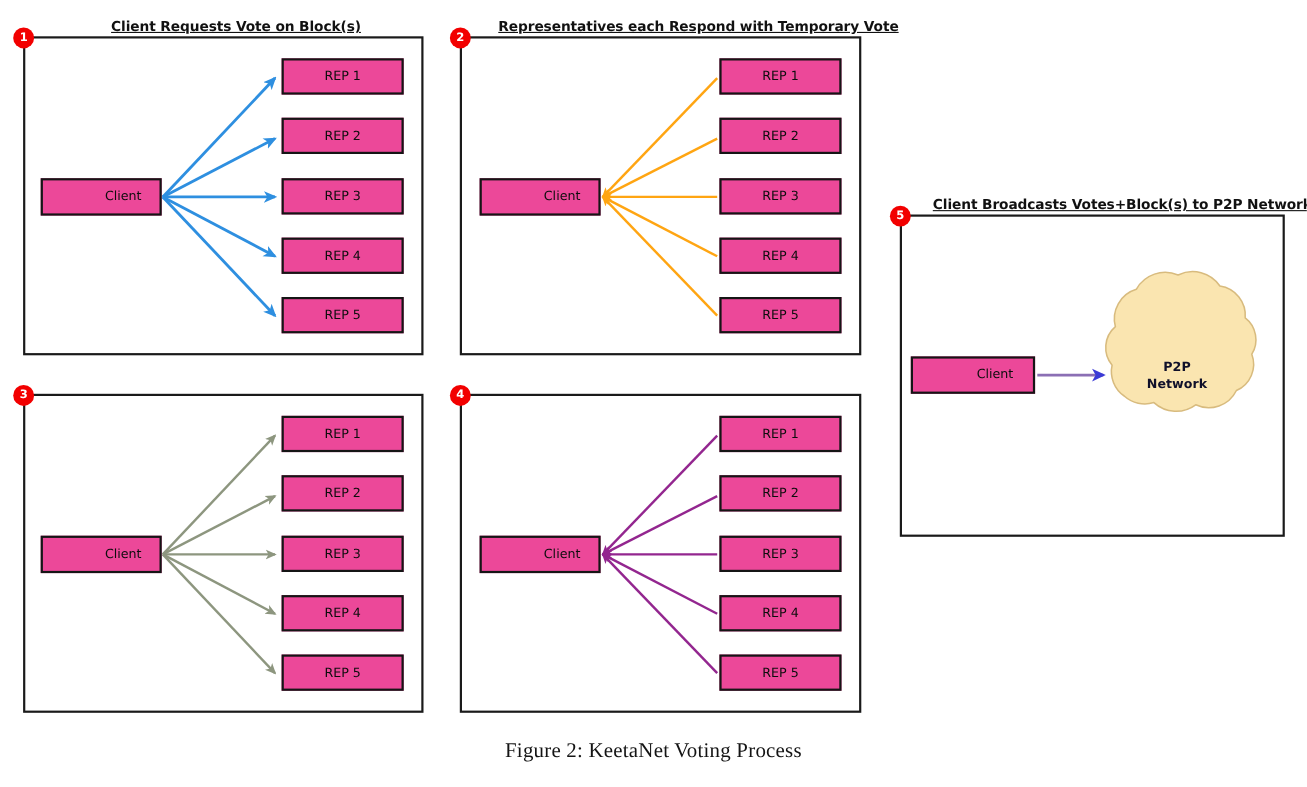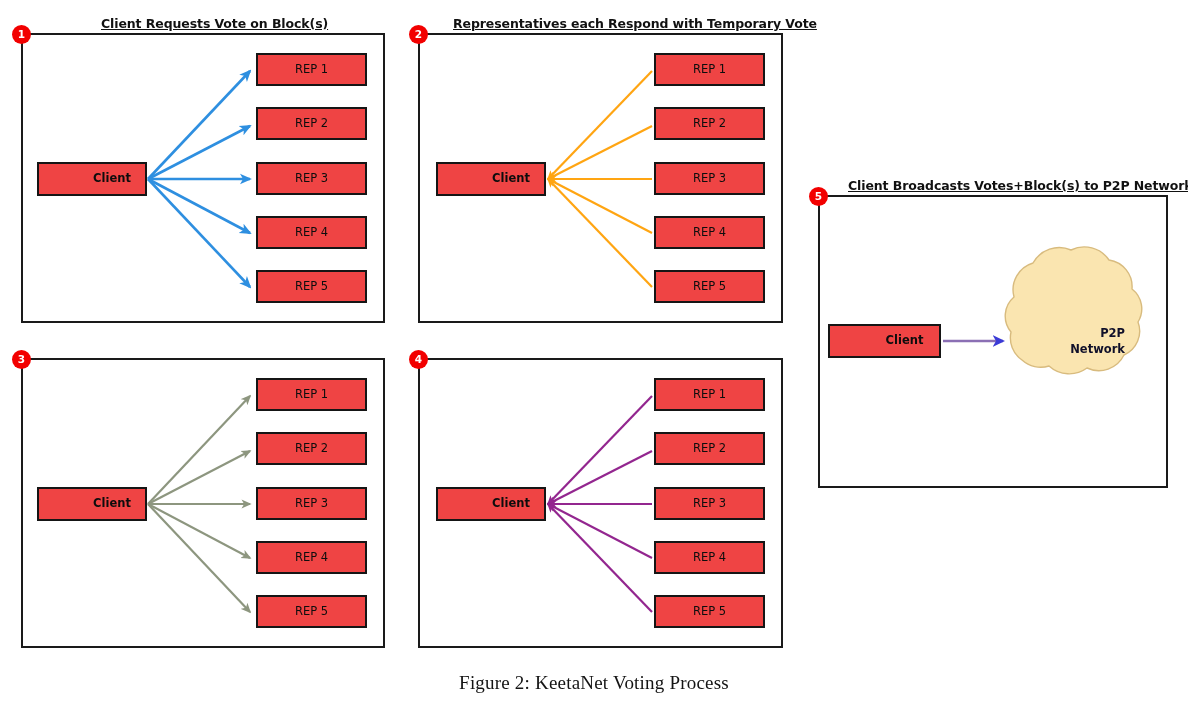--- a/index.html
+++ b/index.html
@@ -48,44 +48,44 @@
     font-weight: 700;
     display: flex;
     align-items: center;
     justify-content: center;
     z-index: 8;
     line-height: 1;
   }
   .node {
     position: absolute;
     border: 2.2px solid #151515;
-    background: #ef4444;
+    background: #ec4899;
     box-sizing: border-box;
     display: flex;
     align-items: center;
     justify-content: center;
     font-size: 11.5px;
     color: #0d0d0d;
     z-index: 5;
     line-height: 1.15;
     text-align: right;
   }
   .node.rep { font-weight: 400; }
-  .node.client { font-weight: 700; padding-left: 40px; }
+  .node.client { font-weight: 400; padding-left: 40px; }
   .edges {
     position: absolute;
     left: 0; top: 0;
     width: 100%;
     height: 100%;
     overflow: visible;
     z-index: 2;
   }
   .cloud-label {
     position: absolute;
-    text-align: right;
+    text-align: center;
     font-size: 11.5px;
     font-weight: 700;
     color: #10102a;
     z-index: 6;
     line-height: 1.35;
     white-space: pre-line;
   }
   #caption {
     position: absolute;
     left: 0;

